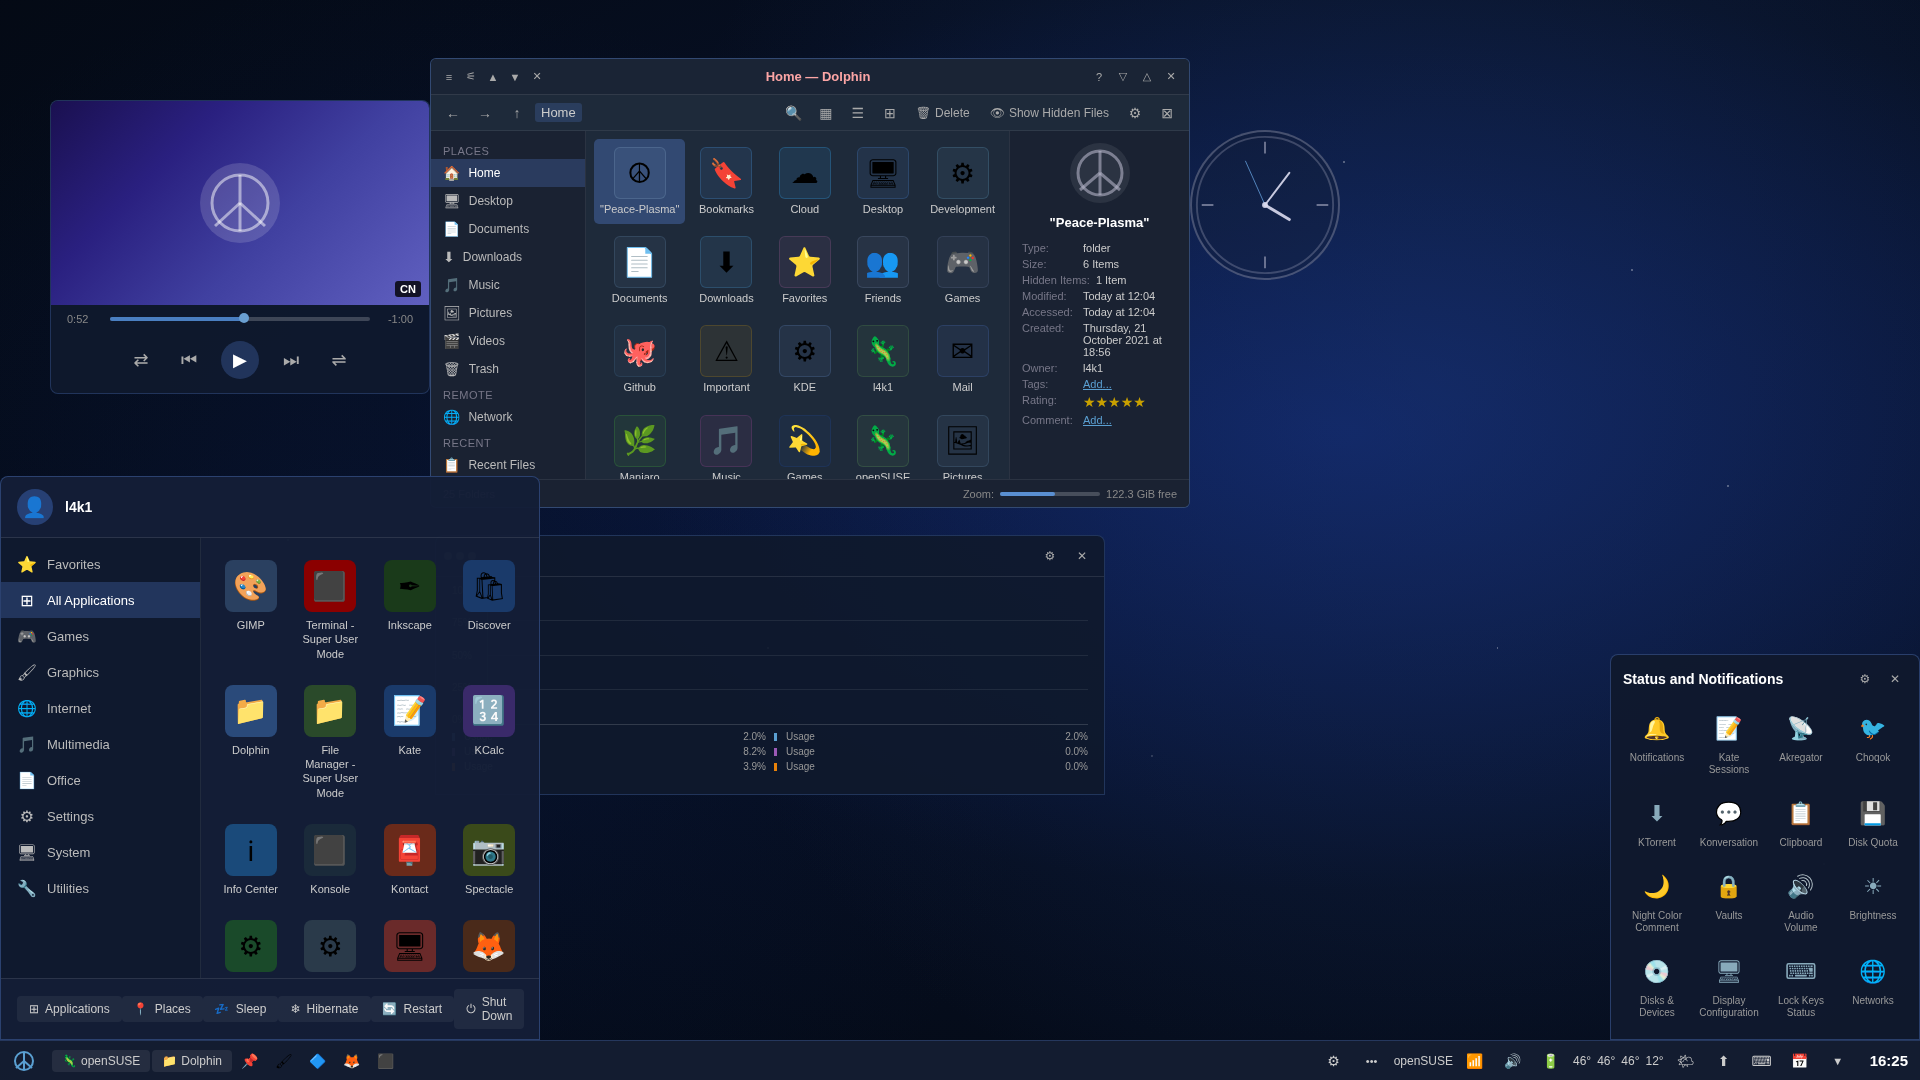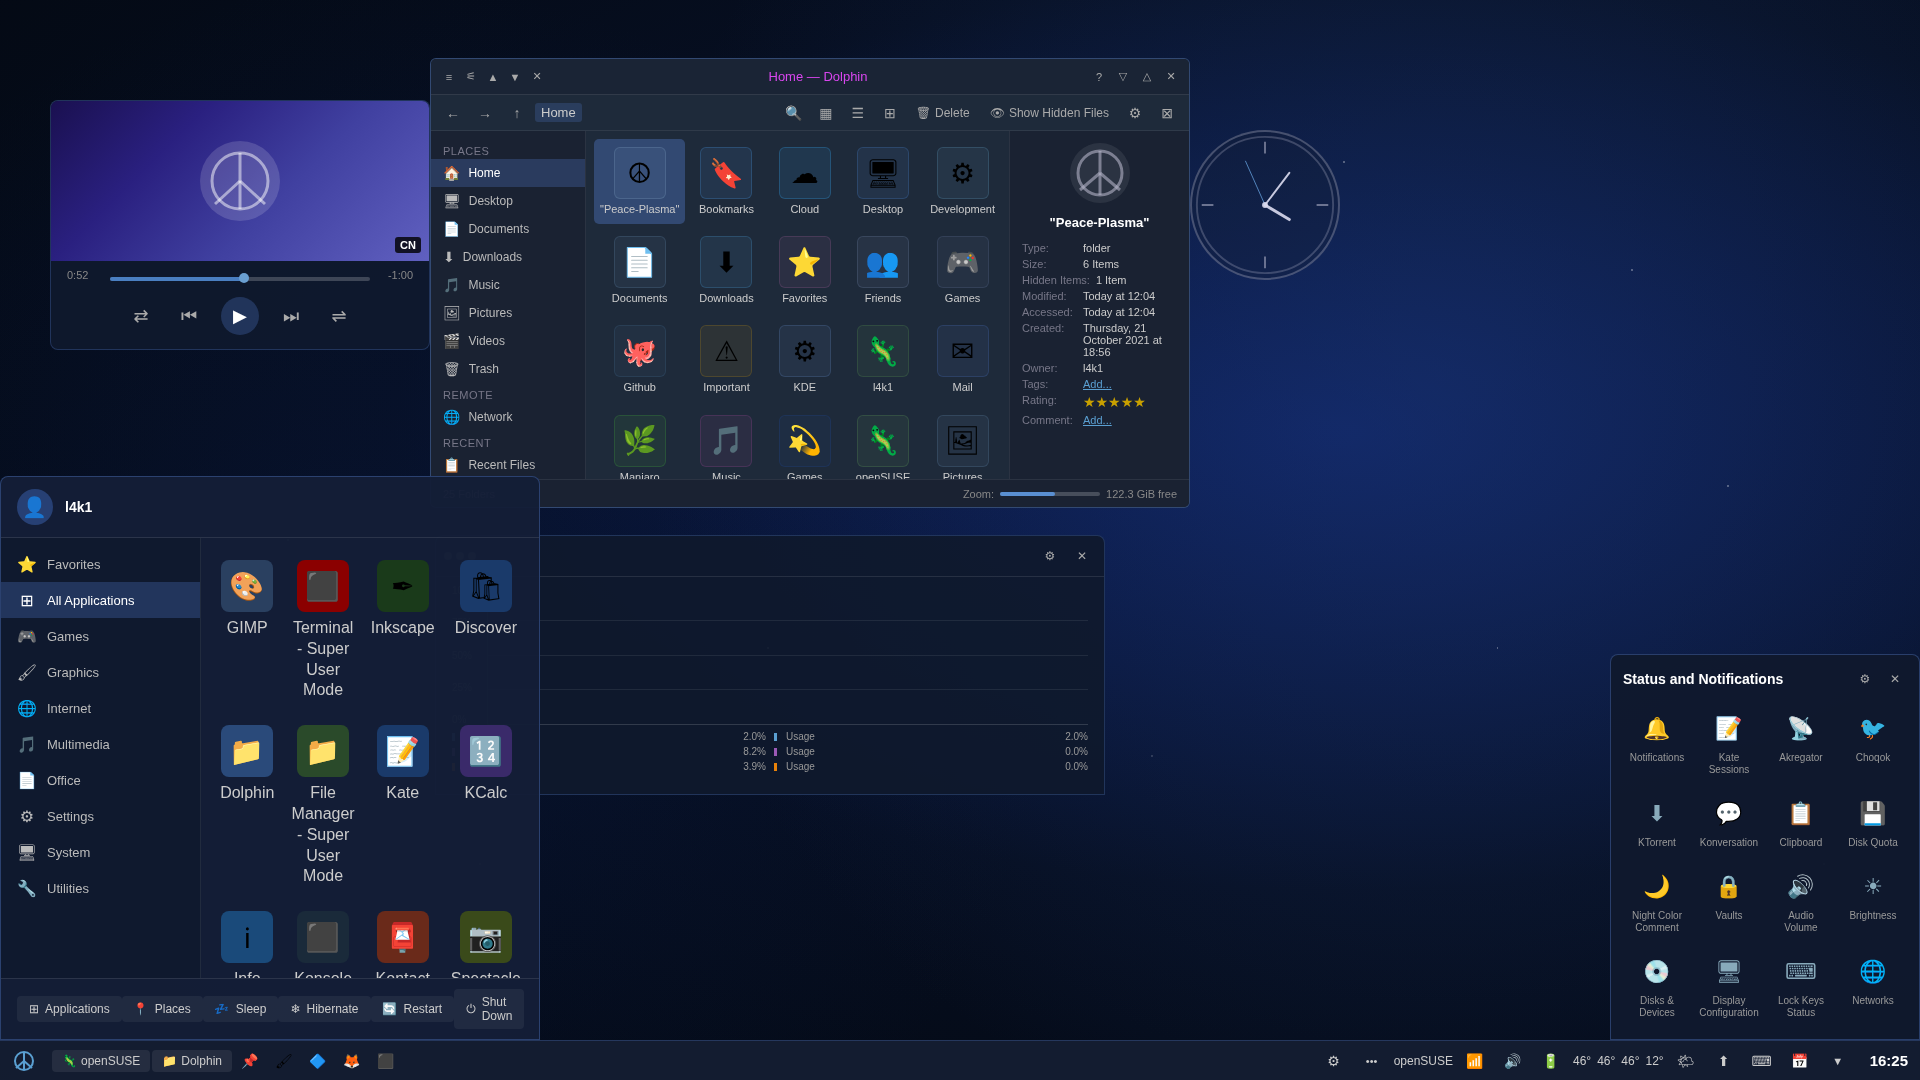--- a/index.html
+++ b/index.html
@@ -234,21 +234,21 @@
       width: 52px;
       height: 52px;
       border-radius: 8px;
       display: flex;
       align-items: center;
       justify-content: center;
       font-size: 28px;
     }
 
     .launcher-app-label {
-      font-size: 16px;
+      font-size: 11px;
       color: #ccc;
       line-height: 1.3;
     }
 
     .launcher-footer {
       display: flex;
       align-items: center;
       justify-content: space-between;
       padding: 10px 16px;
       border-top: 1px solid rgba(255,255,255,0.1);
@@ -274,21 +274,21 @@
       width: 380px;
       background: rgba(15,25,45,0.95);
       border-radius: 8px;
       border: 1px solid rgba(80,120,200,0.3);
       z-index: 800;
       overflow: hidden;
     }
 
     .media-thumbnail {
       width: 100%;
-      height: 160px;
+      height: 204px;
       background: linear-gradient(135deg, #1a1050 0%, #2a2080 30%, #4040a0 60%, #6060c0 100%);
       display: flex;
       align-items: center;
       justify-content: center;
       position: relative;
     }
 
     .media-thumbnail-logo {
       width: 80px;
       height: 80px;
@@ -330,21 +330,21 @@
       font-size: 11px;
       color: #666;
       white-space: nowrap;
       overflow: hidden;
       text-overflow: ellipsis;
     }
 
     .media-progress {
       padding: 8px 16px;
       display: flex;
-      align-items: flex-end;
+      align-items: center;
       gap: 8px;
     }
 
     .media-time {
       font-size: 11px;
       color: #888;
       min-width: 35px;
     }
 
     .progress-bar {
@@ -421,21 +421,22 @@
       align-items: center;
       padding: 0 8px;
       gap: 8px;
       border-bottom: 1px solid rgba(255,255,255,0.1);
     }
 
     .window-title {
       flex: 1;
       text-align: center;
       font-size: 13px;
-      color: #d946ef;
+      color: #fca5a5;
+      font-weight: bold;
     }
 
     .window-controls {
       display: flex;
       gap: 4px;
     }
 
     .win-ctrl {
       width: 20px;
       height: 20px;

